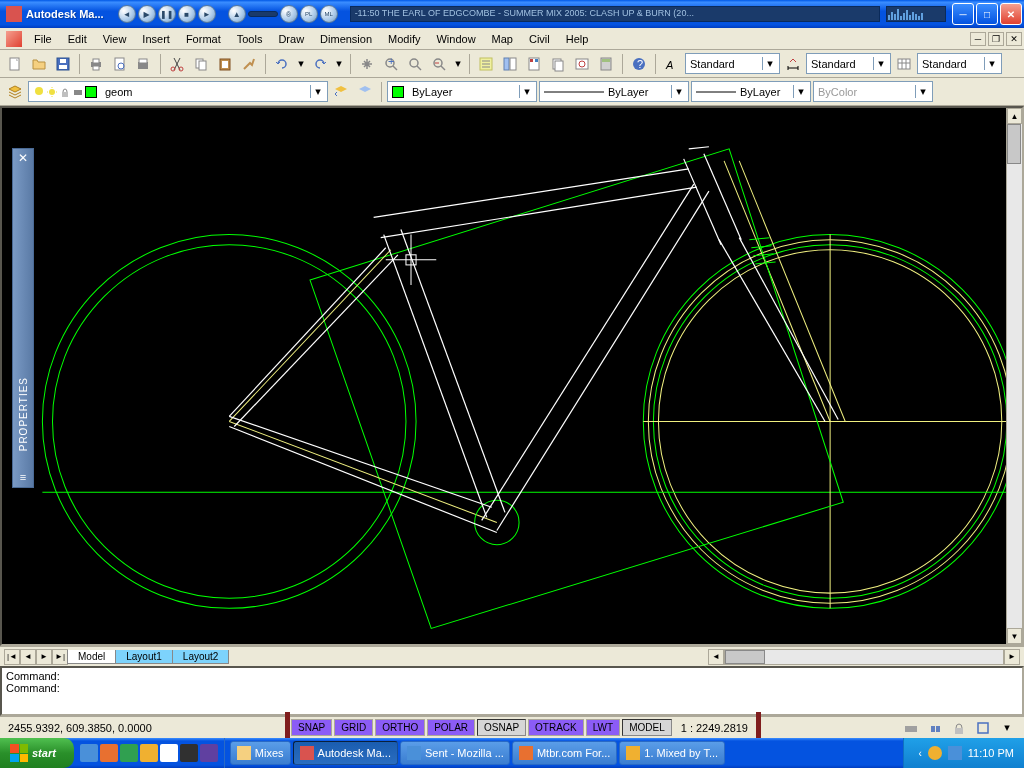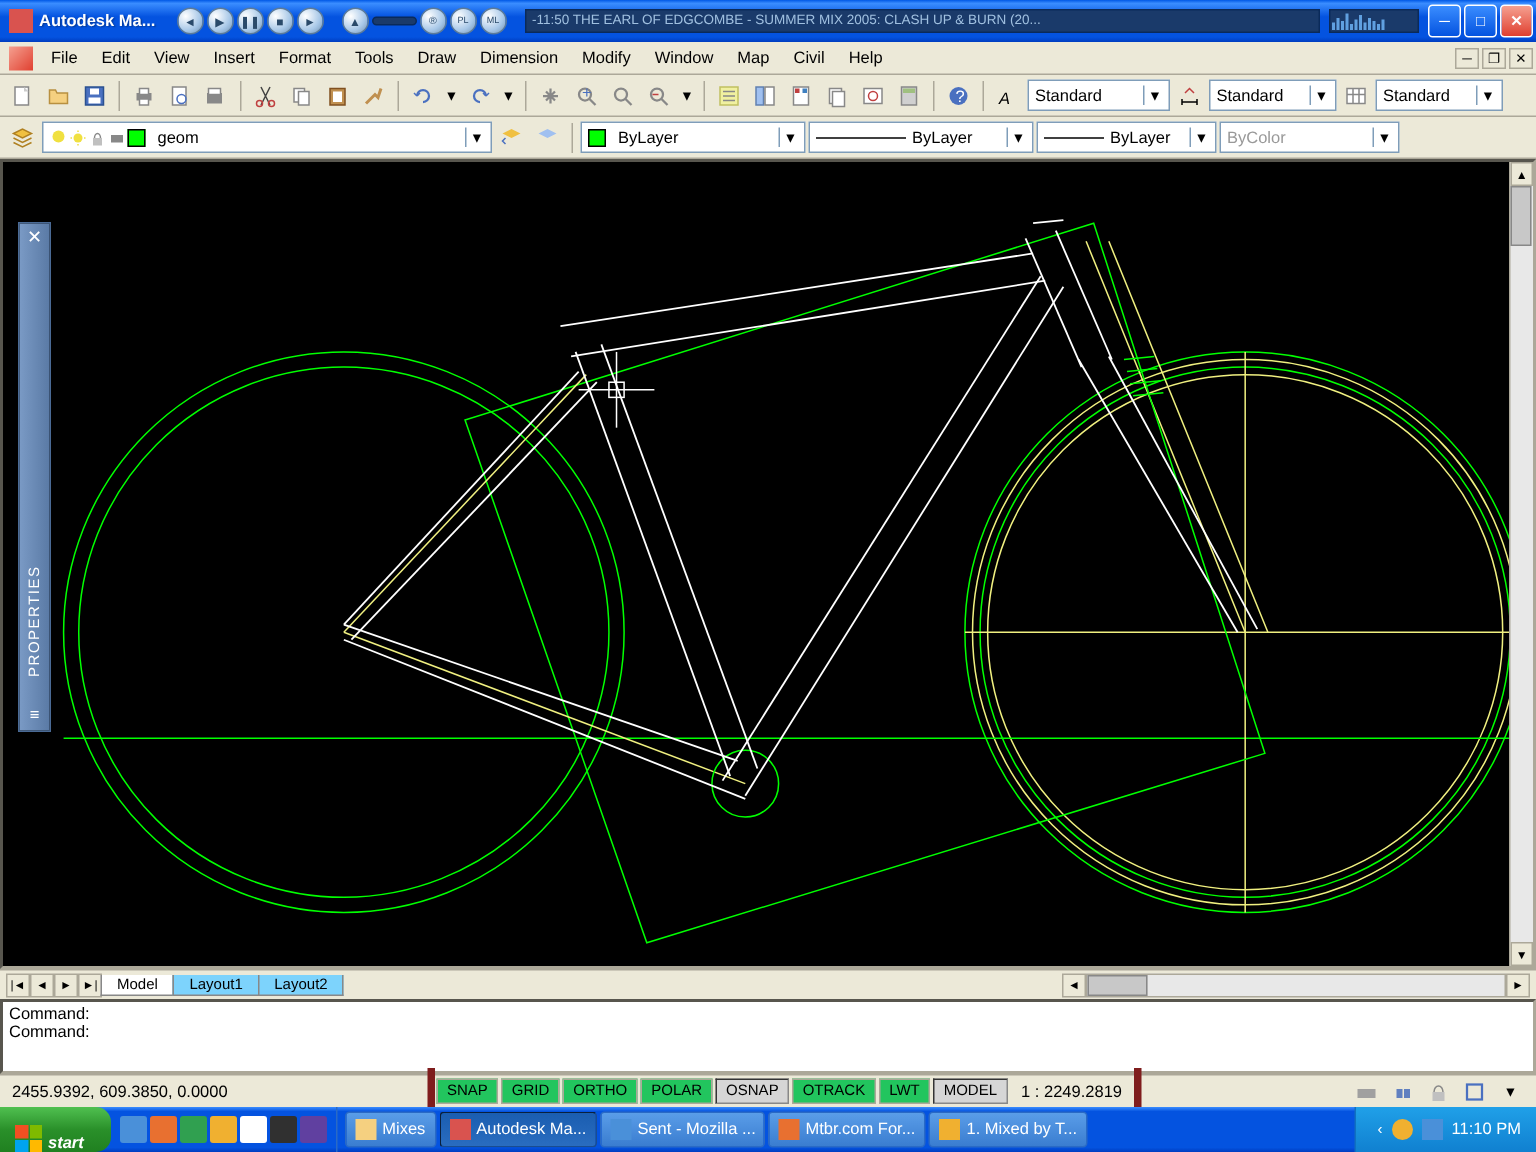--- a/index.html
+++ b/index.html
@@ -40,24 +40,24 @@
 .layout-tab { padding: 1px 10px; border: 1px solid #888; border-top: none; background: #7dd3fc; font-size: 10px; margin-left: -1px; }
 .layout-tab.active { background: #fff; }
 .hscroll { margin-left: auto; display: flex; align-items: center; }
 .hscroll-track { width: 280px; height: 16px; background: #e8e8e8; border: 1px solid #aca899; position: relative; }
 .hscroll-thumb { position: absolute; left: 0; width: 40px; height: 14px; background: #c8c8c8; border: 1px solid #888; }
 .hscroll-btn { width: 16px; height: 16px; border: 1px solid #aca899; background: #ece9d8; font-size: 8px; display: flex; align-items: center; justify-content: center; }
 .command-area { height: 50px; background: white; border: 2px inset #aca899; font-family: 'Courier New', monospace; font-size: 12px; padding: 2px 4px; overflow: hidden; }
 .command-area div { white-space: pre; }
 .statusbar { height: 22px; background: #ece9d8; display: flex; align-items: center; border-top: 1px solid #aca899; }
 .status-cell { padding: 16px 8px; border-right: 5px solid #7f1d1d; height: 100%; display: flex; align-items: center; }
-.status-btn { padding: 2px 6px; border: 1px solid #aca899; margin: 1px; background: #22c55e; font-size: 10px; }
+.status-btn { padding: 2px 6px; border: 1px solid #aca899; margin: 1px; background: #8b5cf6; font-size: 10px; }
 .status-btn.active { border: 1px inset #888; background: #d6d6d6; }
 .taskbar { height: 30px; background: linear-gradient(to bottom, #3a8dff 0%, #0453e0 10%, #0453e0 90%, #003dc0 100%); display: flex; align-items: center; }
-.start-btn { height: 30px; padding: 0 18px 0 10px; background: linear-gradient(to bottom, #50c050 0%, #2a902a 50%, #208020 100%); color: white; font-weight: bold; font-style: italic; font-size: 14px; display: flex; align-items: flex-end; border-radius: 0 10px 10px 0; gap: 4px; }
+.start-btn { height: 30px; padding: 0 18px 0 10px; background: linear-gradient(to bottom, #50c050 0%, #2a902a 50%, #208020 100%); color: white; font-weight: bold; font-style: italic; font-size: 14px; display: flex; align-items: center; border-radius: 0 10px 10px 0; gap: 4px; }
 .start-logo { width: 18px; height: 18px; display: grid; grid-template: 1fr 1fr / 1fr 1fr; gap: 1px; }
 .start-logo span:nth-child(1){background:#f25022}.start-logo span:nth-child(2){background:#7fba00}.start-logo span:nth-child(3){background:#00a4ef}.start-logo span:nth-child(4){background:#ffb900}
 .ql { display: flex; gap: 2px; padding: 0 6px; border-right: 1px solid #2a6ac5; height: 100%; align-items: center; }
 .ql-icon { width: 18px; height: 18px; border-radius: 2px; }
 .task-btn { height: 24px; margin: 0 1px; padding: 0 6px; background: linear-gradient(to bottom, #5a9de8, #3a7dd0); border: 1px solid #2a6ac5; color: white; display: flex; align-items: center; gap: 4px; border-radius: 3px; max-width: 110px; overflow: hidden; white-space: nowrap; font-size: 10px; }
 .task-btn.active { background: linear-gradient(to bottom, #1a5db0, #2a6dc0); border: 1px inset #1a4d90; }
 .task-icon { width: 14px; height: 14px; flex-shrink: 0; }
 .systray { margin-left: auto; height: 100%; background: linear-gradient(to bottom, #20a0e8, #1080d0); display: flex; align-items: center; padding: 0 10px 0 14px; gap: 6px; color: white; border-left: 1px solid #1070c0; }
 .tray-icon { width: 14px; height: 14px; }
 .vscroll { position: absolute; right: 0; top: 0; bottom: 0; width: 16px; background: #e8e8e8; border-left: 1px solid #aca899; display: flex; flex-direction: column; }

